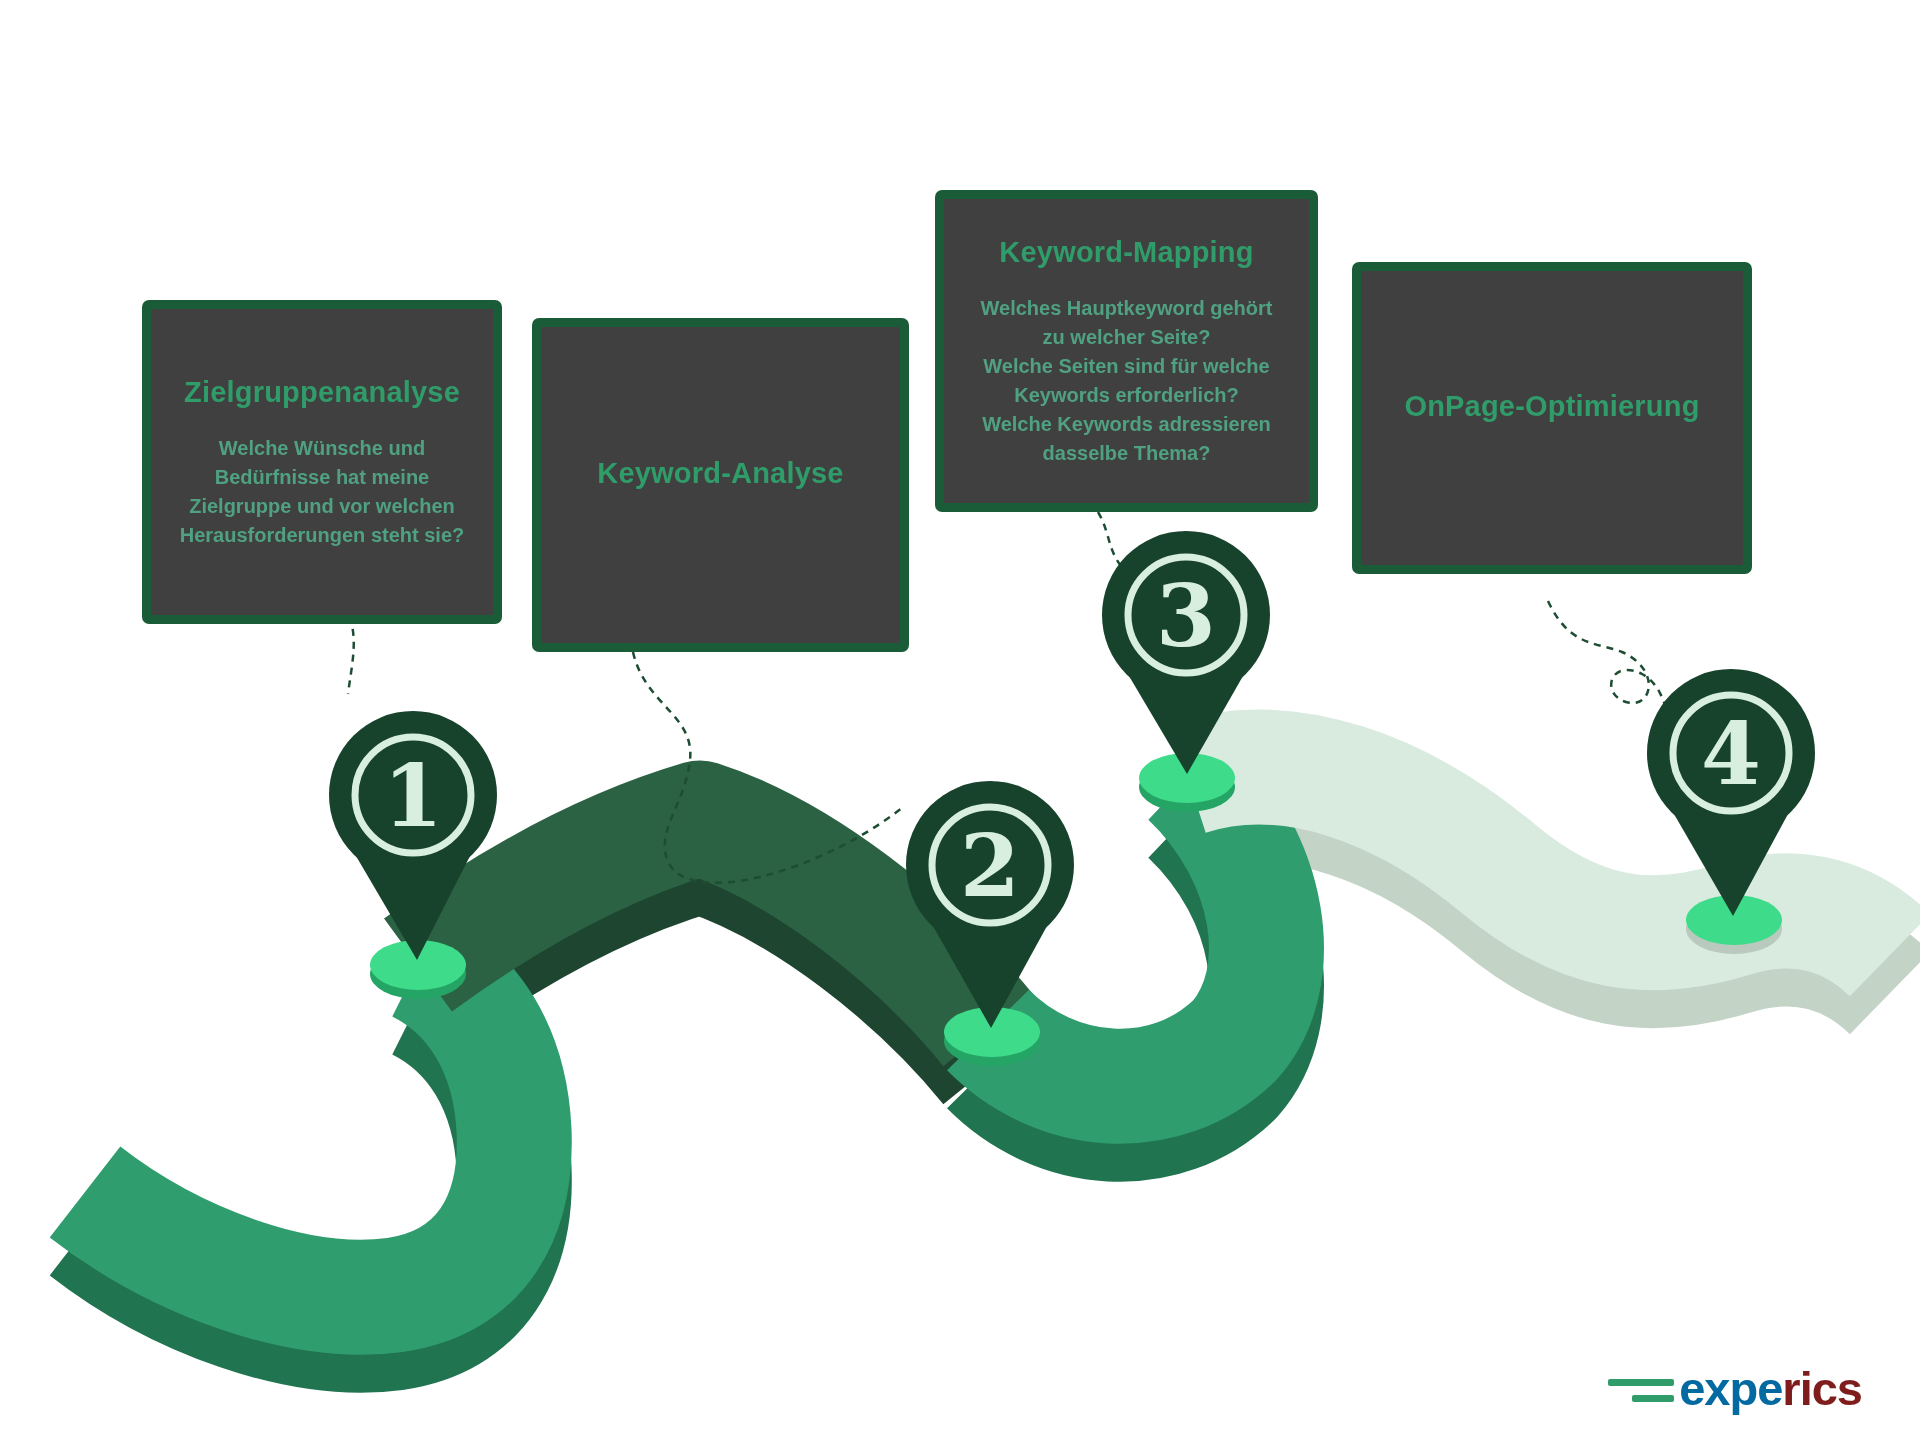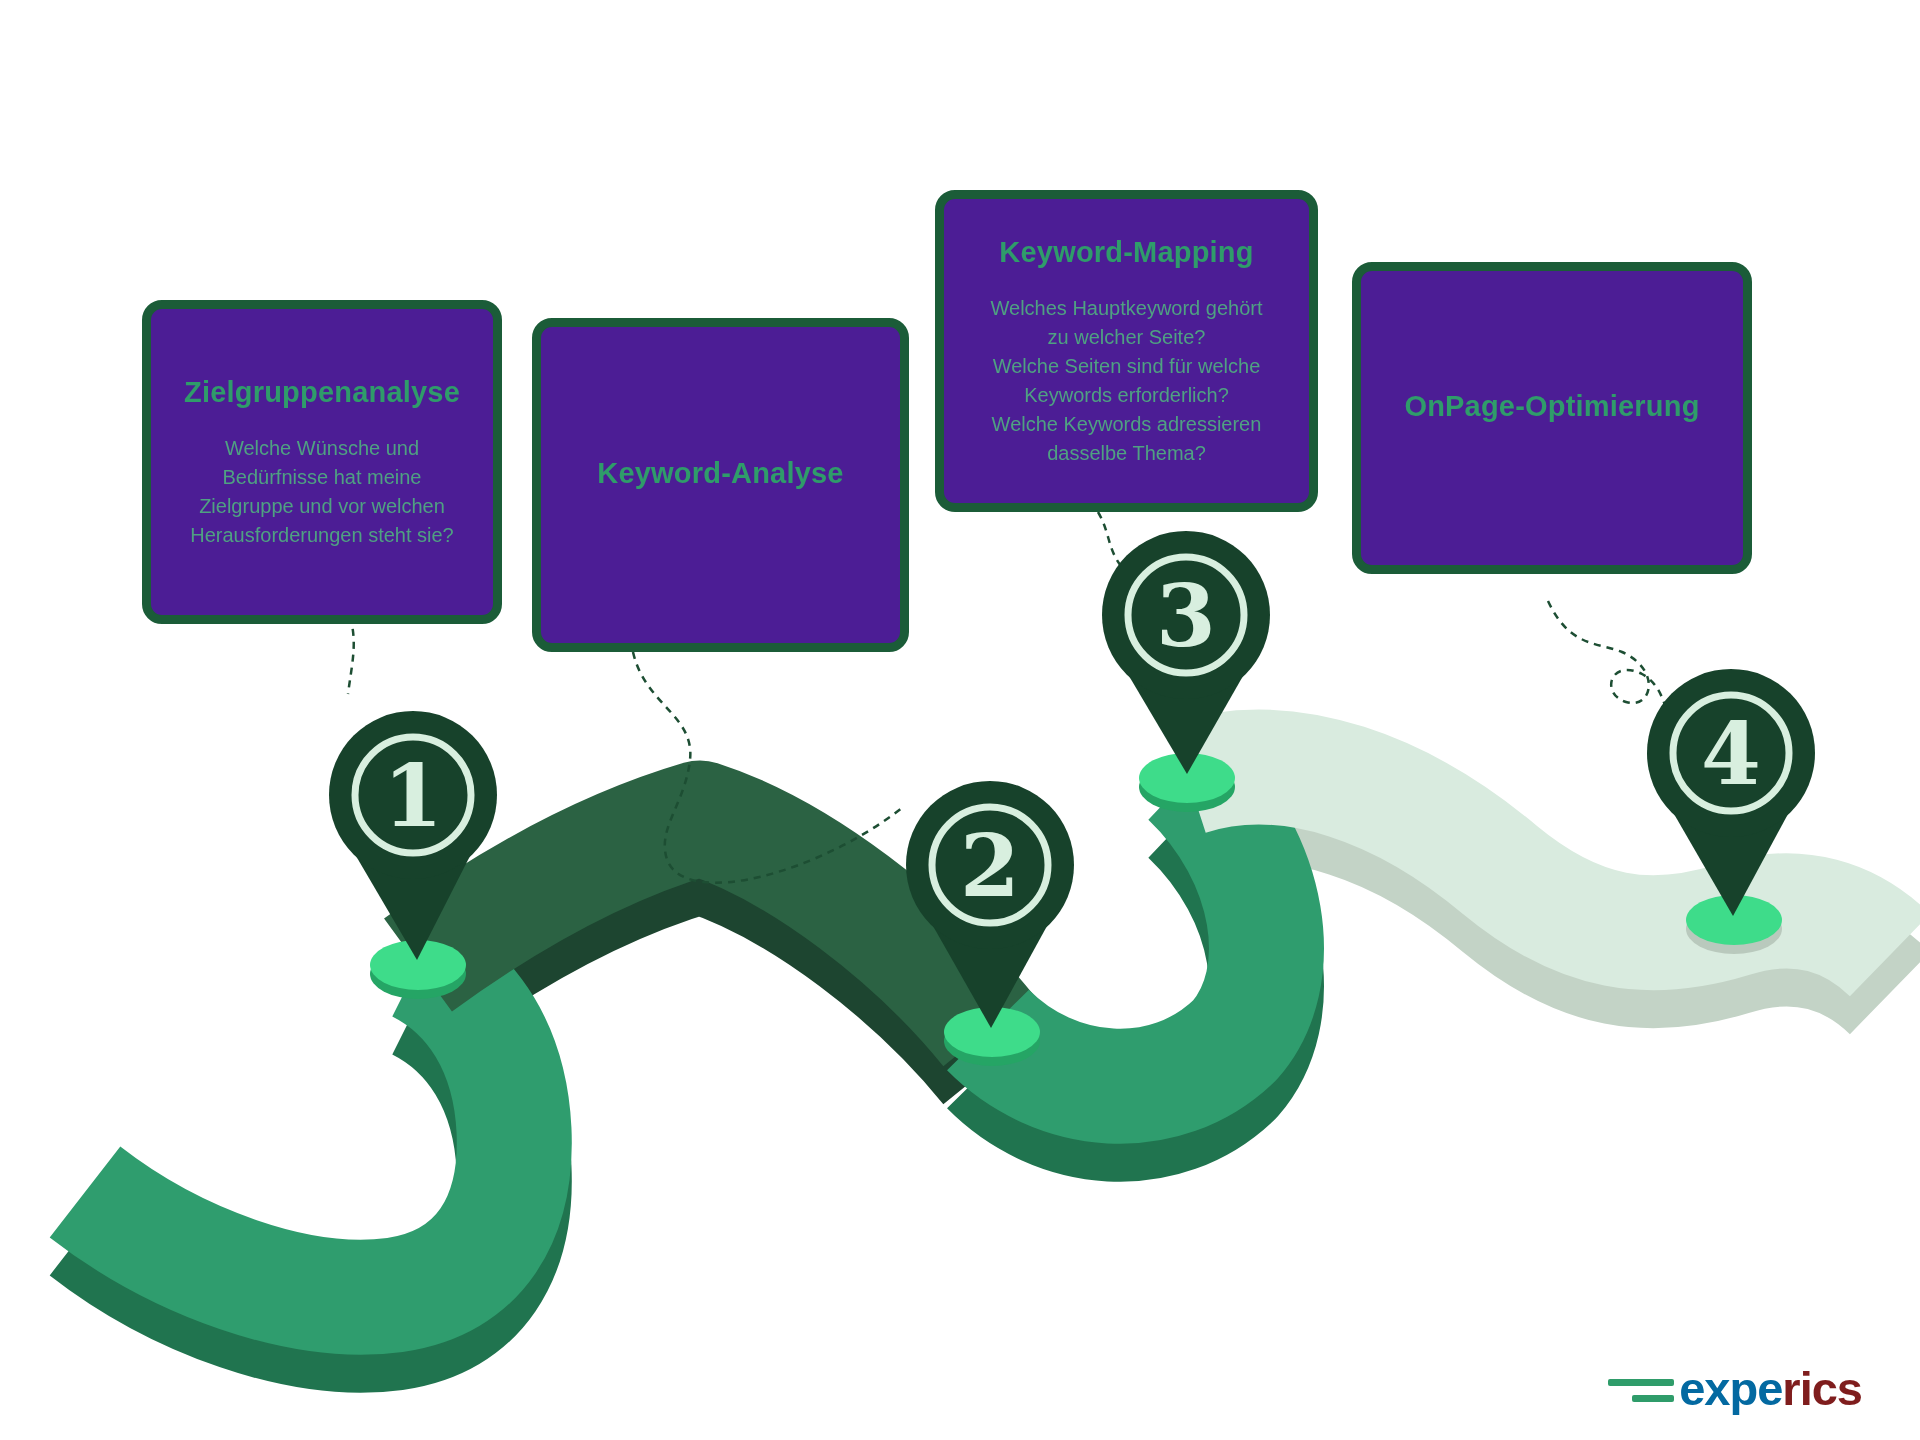--- a/index.html
+++ b/index.html
@@ -7,34 +7,34 @@
     width:1920px;height:1440px;position:relative;overflow:hidden;
     background:#ffffff;
     font-family:"Liberation Sans", sans-serif;
   }
   .stage{position:absolute;inset:0;width:1920px;height:1440px;}
   svg.road-svg{position:absolute;left:0;top:0;width:1920px;height:1440px;}
 
   .bubble{
     position:absolute;
     border:9px solid #1b5c38;
-    border-radius:20px;
-    background:#4c1d95;
+    border-radius:7px;
+    background:#404040;
     box-sizing:border-box;
     display:flex;flex-direction:column;justify-content:center;align-items:center;
     text-align:center;
     z-index:3;
   }
   .bubble-title{
     font-size:29px;font-weight:bold;color:#2f9c6a;
     letter-spacing:.2px;line-height:36px;margin:0 0 24px 0;
   }
   .bubble-body{
     font-size:20px;color:#4fa182;line-height:29px;
-    white-space:pre-line;margin:0;font-weight:normal;
+    white-space:pre-line;margin:0;font-weight:bold;
   }
   #bubble-1{left:142px;top:300px;width:360px;height:324px;}
   #bubble-2{left:532px;top:318px;width:377px;height:334px;}
   #bubble-3{left:935px;top:190px;width:383px;height:322px;}
   #bubble-4{left:1352px;top:262px;width:400px;height:312px;}
 
   .logo{
     position:absolute;right:58px;bottom:28px;z-index:4;
     display:flex;align-items:center;
   }

